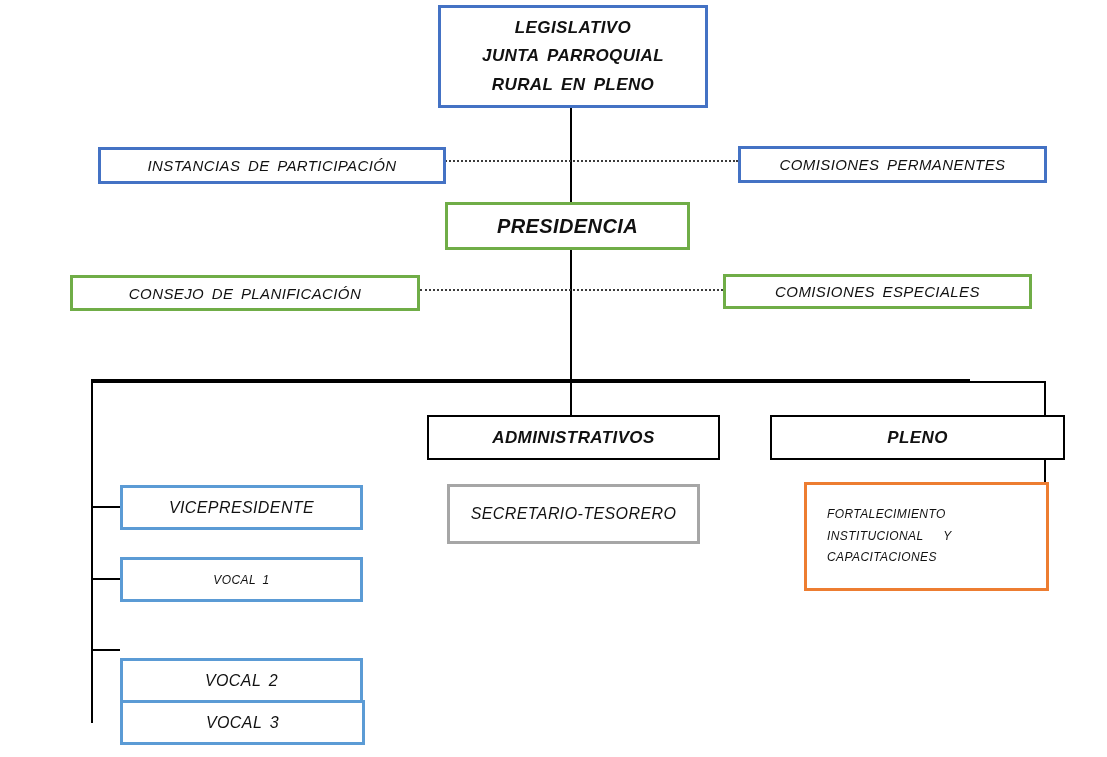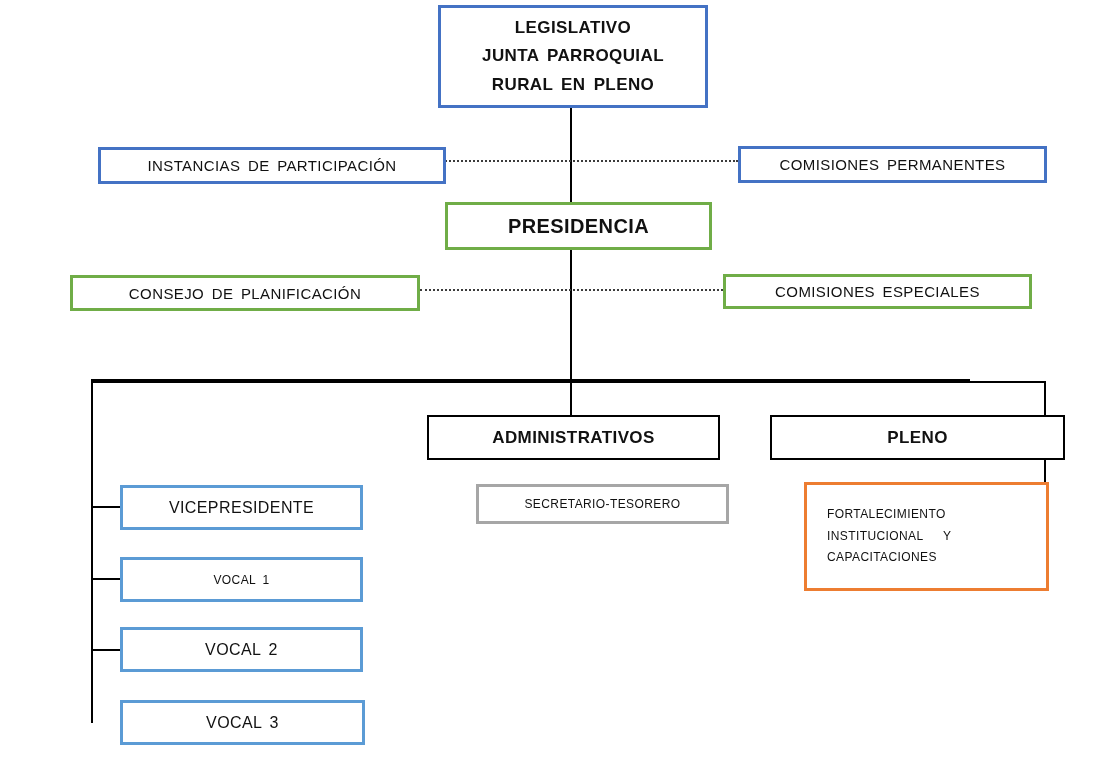--- a/index.html
+++ b/index.html
@@ -4,20 +4,21 @@
 <style>
   html, body { margin: 0; padding: 0; background: #ffffff; }
   .canvas {
     position: relative;
     width: 1107px;
     height: 757px;
     background: #ffffff;
     font-family: "Liberation Sans", sans-serif;
     color: #111111;
     overflow: hidden;
+    font-style: italic;
   }
   .box {
     position: absolute;
     background: #ffffff;
     box-sizing: border-box;
     display: flex;
     flex-direction: column;
     align-items: center;
     justify-content: center;
     text-align: center;
@@ -37,31 +38,31 @@
   .conn-dotted {
     position: absolute;
     height: 0;
     border-top: 2px dotted #3b3b3b;
     z-index: 1;
   }
   
   #n-legislativo   { left: 438px; top: 5px;   width: 270px; height: 103px; font-size: 17px; line-height: 1.65; }
   #n-instancias    { left: 70px;  top: 147px; width: 348px; height: 37px;  font-size: 15px; margin-left: 28px; }
   #n-com-perm      { left: 738px; top: 146px; width: 309px; height: 37px;  font-size: 15px; }
-  #n-presidencia   { left: 445px; top: 202px; width: 267px; height: 48px;  font-size: 20px; }
+  #n-presidencia   { left: 445px; top: 202px; width: 245px; height: 48px;  font-size: 20px; }
   #n-consejo       { left: 70px;  top: 275px; width: 350px; height: 36px;  font-size: 15px; }
   #n-com-esp       { left: 723px; top: 274px; width: 309px; height: 35px;  font-size: 15px; }
   #n-dignidades    { left: 70px;  top: 415px; width: 293px; height: 45px;  font-size: 17px; }
   #n-administrativos{ left: 427px; top: 415px; width: 293px; height: 45px; font-size: 17px; }
   #n-apoyo         { left: 770px; top: 415px; width: 295px; height: 45px;  font-size: 17px; }
   #n-vicepresidente{ left: 120px; top: 485px; width: 243px; height: 45px;  font-size: 16px; }
   #n-vocal1        { left: 120px; top: 557px; width: 243px; height: 45px;  font-size: 12px; }
-  #n-vocal2        { left: 120px; top: 627px; width: 243px; height: 45px;  font-size: 16px; }
+  #n-vocal2        { left: 120px; top: 658px; width: 243px; height: 45px;  font-size: 16px; }
   #n-vocal3        { left: 120px; top: 700px; width: 245px; height: 45px;  font-size: 16px; }
-  #n-secretario    { left: 447px; top: 484px; width: 253px; height: 40px;  font-size: 12px; margin-left: 29px; }
+  #n-secretario    { left: 447px; top: 484px; width: 253px; height: 60px;  font-size: 16px; }
   #n-fortalecimiento {
     left: 772px; top: 482px; width: 245px; height: 109px; font-size: 12px;
     align-items: flex-start; text-align: left; padding-left: 20px; line-height: 1.8; margin-left: 32px;
   }
   
   #c-top-v    { left: 570px;  top: 108px; width: 2px;   height: 94px; }
   #c-mid-v    { left: 570px;  top: 250px; width: 2px;   height: 165px; }
   #c-dot-1    { left: 418px;  top: 160px; width: 320px; }
   #c-dot-2    { left: 420px;  top: 289px; width: 303px; }
   #c-h-main   { left: 91px;   top: 379px; width: 879px; height: 4px; }

